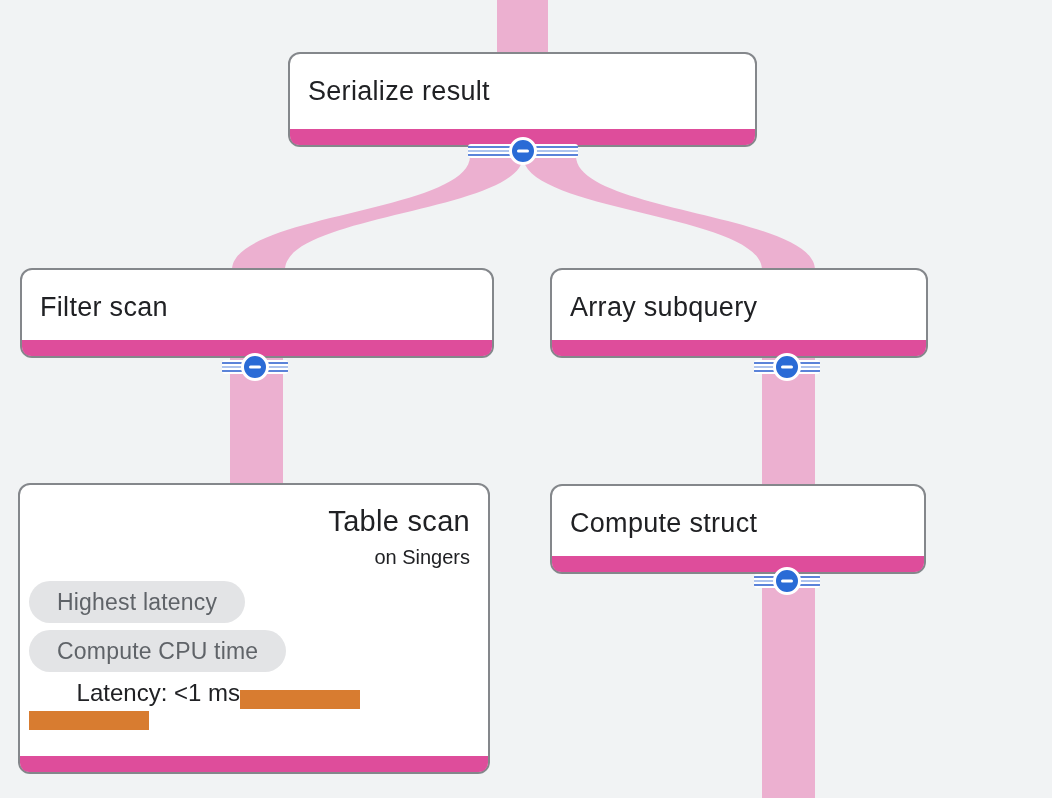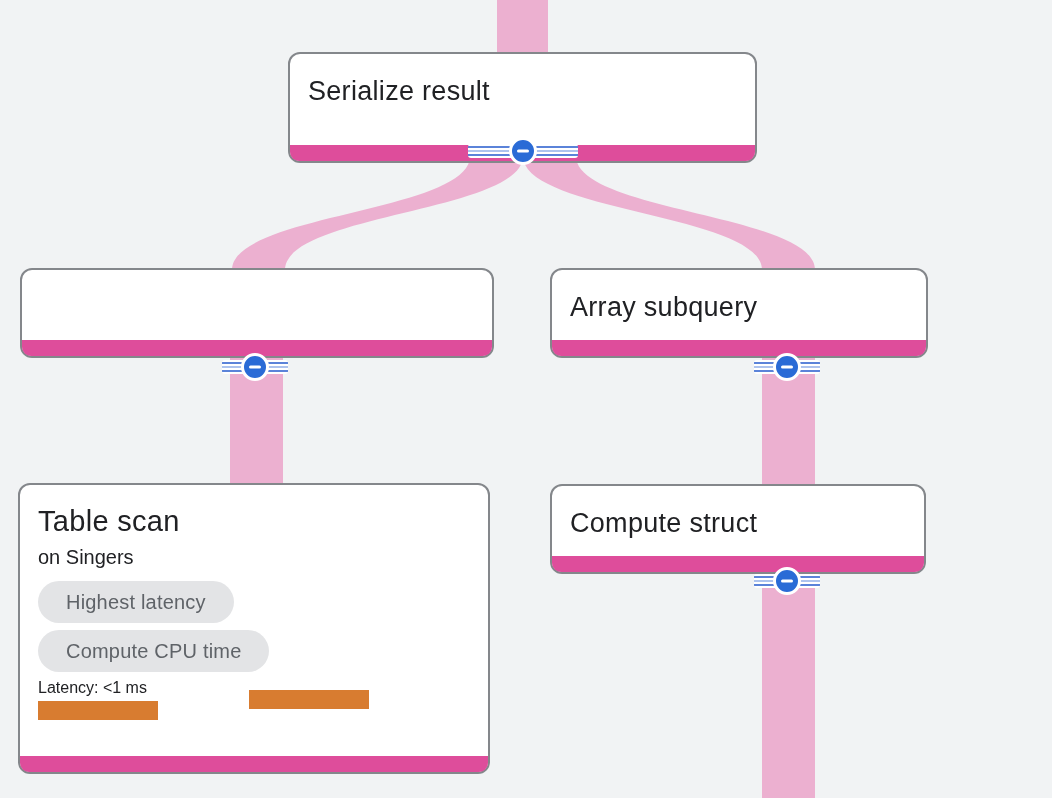--- a/index.html
+++ b/index.html
@@ -41,38 +41,38 @@
     background:var(--node_accent);
     border-radius:0 0 9px 9px;
   }
   .node-title{
     font-size:27px;
     letter-spacing:.3px;
     color:var(--text);
     padding:22px 18px 0 18px;
     white-space:nowrap;
   }
-  #node-serialize{left:288px;top:52px;width:469px;height:111px;}
+  #node-serialize{left:288px;top:52px;width:469px;height:95px;}
   #node-filter{left:20px;top:268px;width:474px;height:90px;}
   #node-array{left:550px;top:268px;width:378px;height:90px;}
   #node-compute{left:550px;top:484px;width:376px;height:90px;}
   #node-table{left:18px;top:483px;width:472px;height:291px;}
 
   
-  .table-content{padding:20px 18px 0 18px;}
+  .table-content{padding:20px 18px 0 9px;text-align:right;}
   .table-title{font-size:29px;letter-spacing:.3px;color:var(--text);white-space:nowrap;}
   .table-subtitle{font-size:20px;margin-top:8px;color:var(--text);}
   .badges{margin-top:12px;display:flex;flex-direction:column;gap:7px;align-items:flex-start;}
   .badge{
     height:42px;border-radius:21px;background:var(--badge_bg);
-    color:var(--badge_text);font-size:20px;letter-spacing:.2px;
+    color:var(--badge_text);font-size:23px;letter-spacing:.2px;
     display:inline-flex;align-items:center;padding:0 28px;white-space:nowrap;
   }
   .metrics{display:grid;grid-template-columns:211px 1fr;margin-top:7px;}
-  .metric-label{font-size:16px;color:var(--text);white-space:nowrap;}
+  .metric-label{font-size:24px;color:var(--text);white-space:nowrap;}
   .metric-bar{height:19px;width:120px;background:var(--metric_bar);margin-top:4px;}
   .metric-col.right .metric-bar{margin-top:11px;}
 
   
   .collapse-widget{position:absolute;height:28px;z-index:3;}
   .stripe{
     position:absolute;left:0;right:0;top:7px;height:14px;border-radius:3px;
     background:linear-gradient(to bottom,
       #ffffff 0 2px,
       var(--stripe_blue) 2px 4px,
@@ -117,20 +117,21 @@
     <div class="accent"></div>
   </div>
   <div class="collapse-widget" id="cw-serialize">
     <div class="stripe"></div>
     <div class="collapse-btn">
       <span class="minus"></span>
     </div>
   </div>
 
   <div class="node" id="node-filter">
+    <div class="node-title">Filter scan</div>
     <div class="accent"></div>
   </div>
   <div class="collapse-widget" id="cw-filter">
     <div class="stripe"></div>
     <div class="collapse-btn">
       <span class="minus"></span>
     </div>
   </div>
 
   <div class="node" id="node-array">

